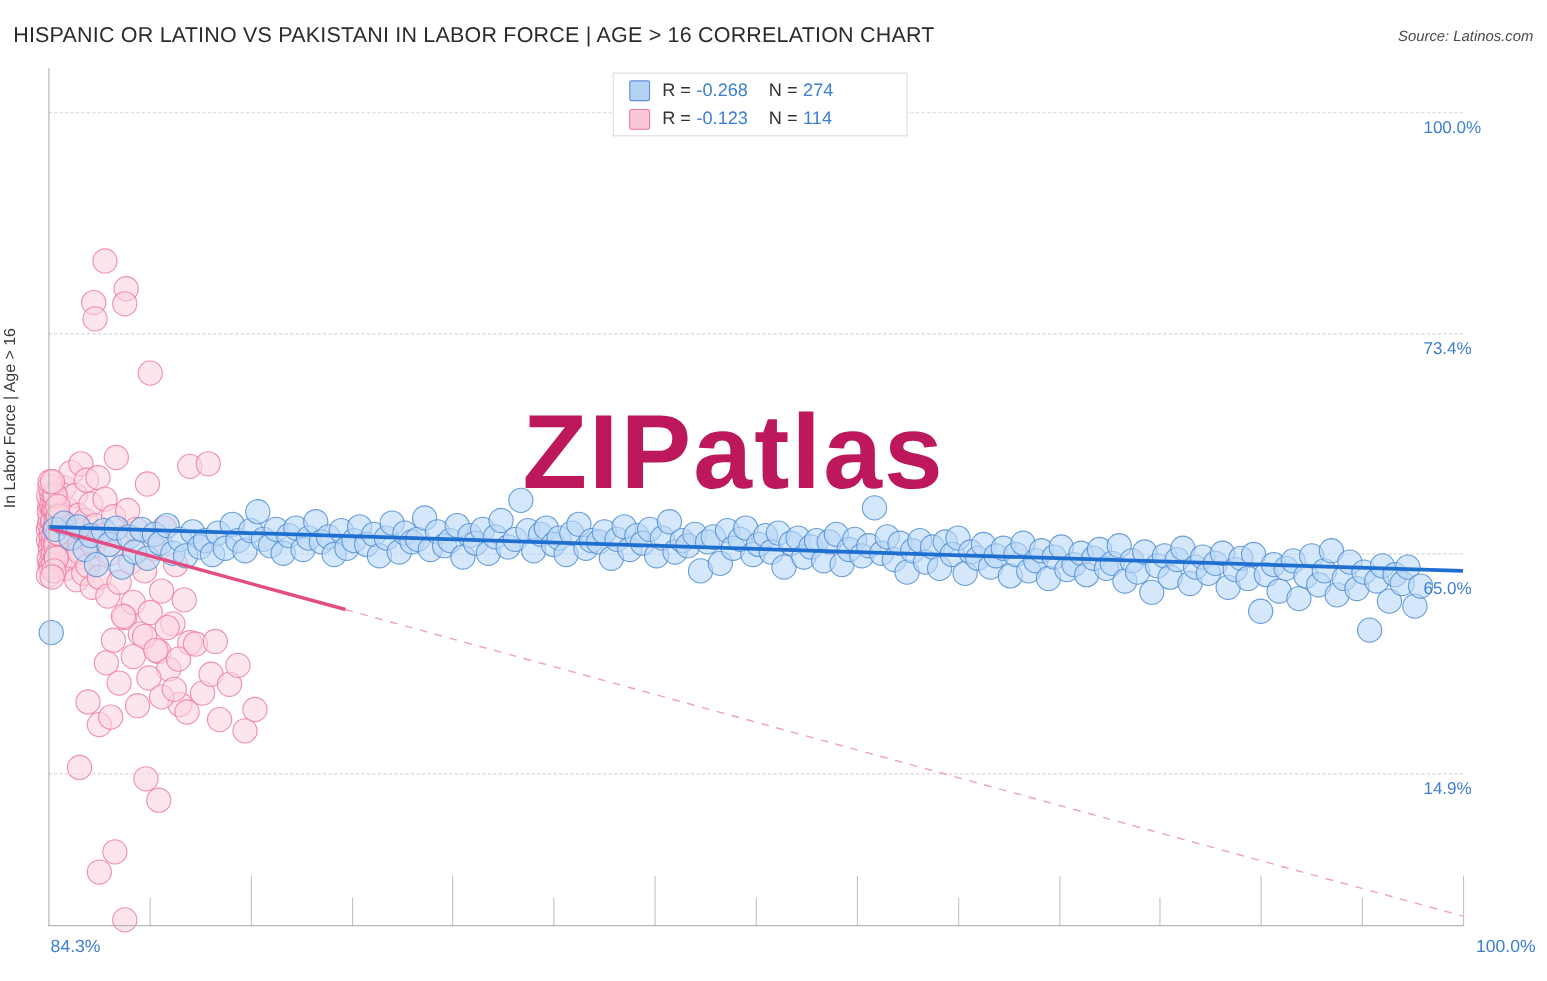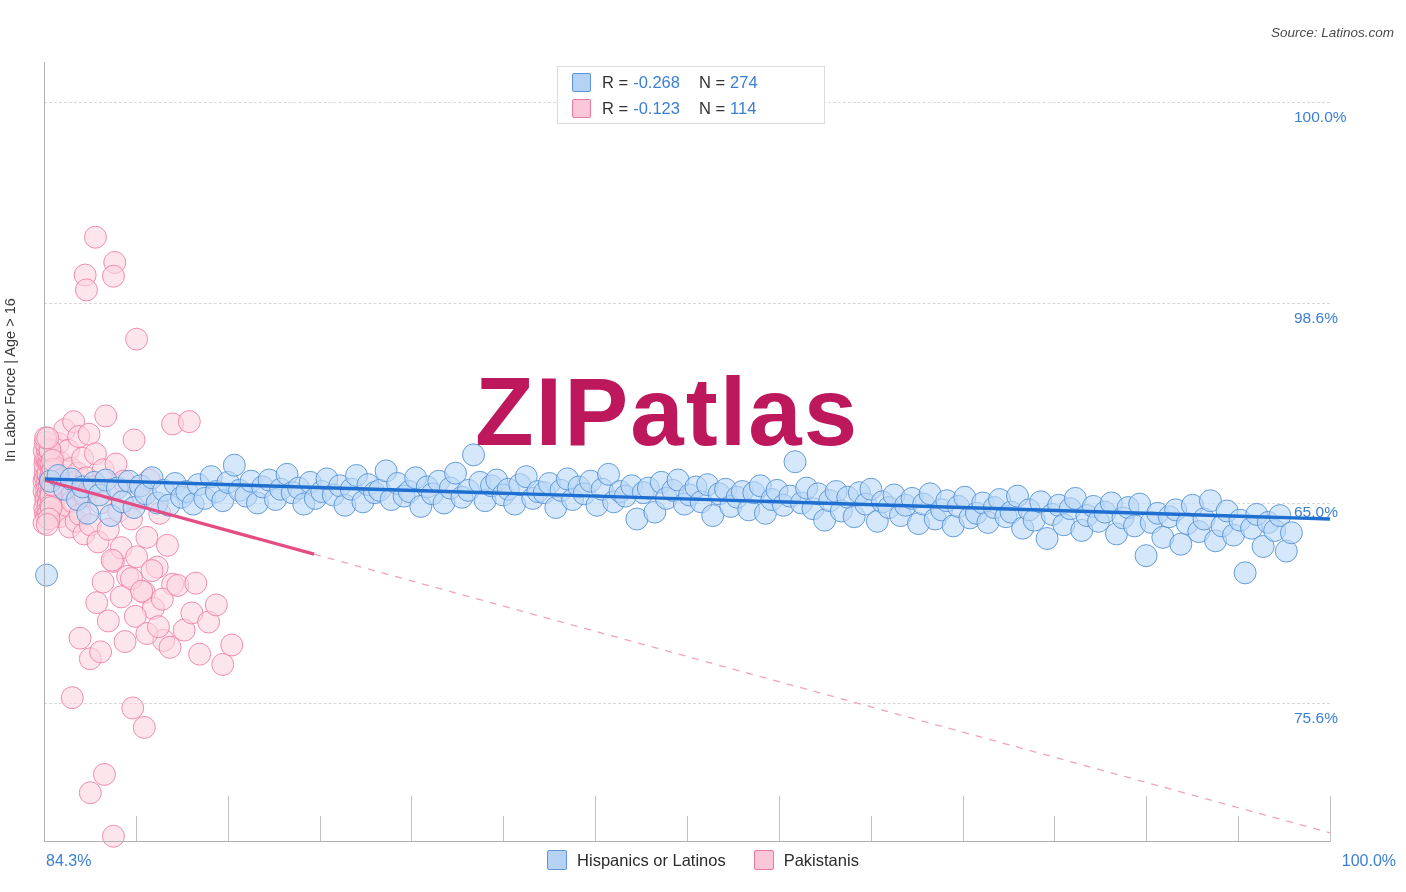--- a/index.html
+++ b/index.html
@@ -110,20 +110,21 @@
   .pt-pink { fill: #fcd3e0; fill-opacity: .60; stroke: #ef7ba4; stroke-width: 1; stroke-opacity: .85; }
   .trend-blue { stroke: #1f6fd0; stroke-width: 3.4; fill: none; }
   .trend-pink { stroke: #e44d83; stroke-width: 3.2; fill: none; }
   .trend-pink-dash { stroke: #f0a3be; stroke-width: 1.3; fill: none; stroke-dasharray: 7 7; }
 </style>
 </head>
 <body>
 
 <div id="root">
 
+  <div id="chart-title">HISPANIC OR LATINO VS PAKISTANI IN LABOR FORCE | AGE &gt; 16 CORRELATION CHART</div>
   <div id="source-note">Source: Latinos.com</div>
 
   <div id="y-axis-title">In Labor Force | Age &gt; 16</div>
 
   <div id="plot">
     <div id="plot-bg"></div>
     <div id="watermark">
       <span>ZIPatlas</span>
     </div>
     <div id="grid-layer">
@@ -518,23 +519,23 @@
         <line x1="0" y1="418.06167400881054" x2="270.06" y2="492.14449339207044" class="trend-pink"></line>
         <line x1="270.06" y1="492.14449339207044" x2="1286" y2="770.8370044052863" class="trend-pink-dash"></line>
         <line x1="0" y1="416.9162995594714" x2="1286" y2="457.00440528634357" class="trend-blue"></line>
       </svg>
     <div class="axis-y-line"></div>
     <div class="axis-x-line"></div>
   </div>
 
   <div id="ylabels">
       <div class="ylabel-txt" style="top: 108.088px;">100.0%</div>
-      <div class="ylabel-txt" style="top: 308.529px;">98.6%</div>
-      <div class="ylabel-txt" style="top: 503px;">65.0%</div>
-      <div class="ylabel-txt" style="top: 709.41px;">75.6%</div>
+      <div class="ylabel-txt" style="top: 308.529px;">73.4%</div>
+      <div class="ylabel-txt" style="top: 527px;">65.0%</div>
+      <div class="ylabel-txt" style="top: 709.41px;">14.9%</div>
     </div>
 
   <div id="x-left-label">84.3%</div>
   <div id="x-right-label">100.0%</div>
 
   <div id="stats-legend">
     <div class="stat-row">
       <span class="sw blue"></span>
       <span class="stat-lbl">R =</span>
       <span class="stat-val">-0.268</span>
@@ -545,24 +546,14 @@
     <div class="stat-row">
       <span class="sw pink"></span>
       <span class="stat-lbl">R =</span>
       <span class="stat-val">-0.123</span>
       <span class="stat-gap"></span>
       <span class="stat-lbl">N =</span>
       <span class="stat-val">114</span>
     </div>
   </div>
 
-  <div id="bottom-legend">
-    <div class="blitem">
-      <span class="blsw blue"></span>
-      <span class="bltxt">Hispanics or Latinos</span>
-    </div>
-    <div class="blitem">
-      <span class="blsw pink"></span>
-      <span class="bltxt">Pakistanis</span>
-    </div>
-  </div>
 
 </div>
 
 </body></html>

